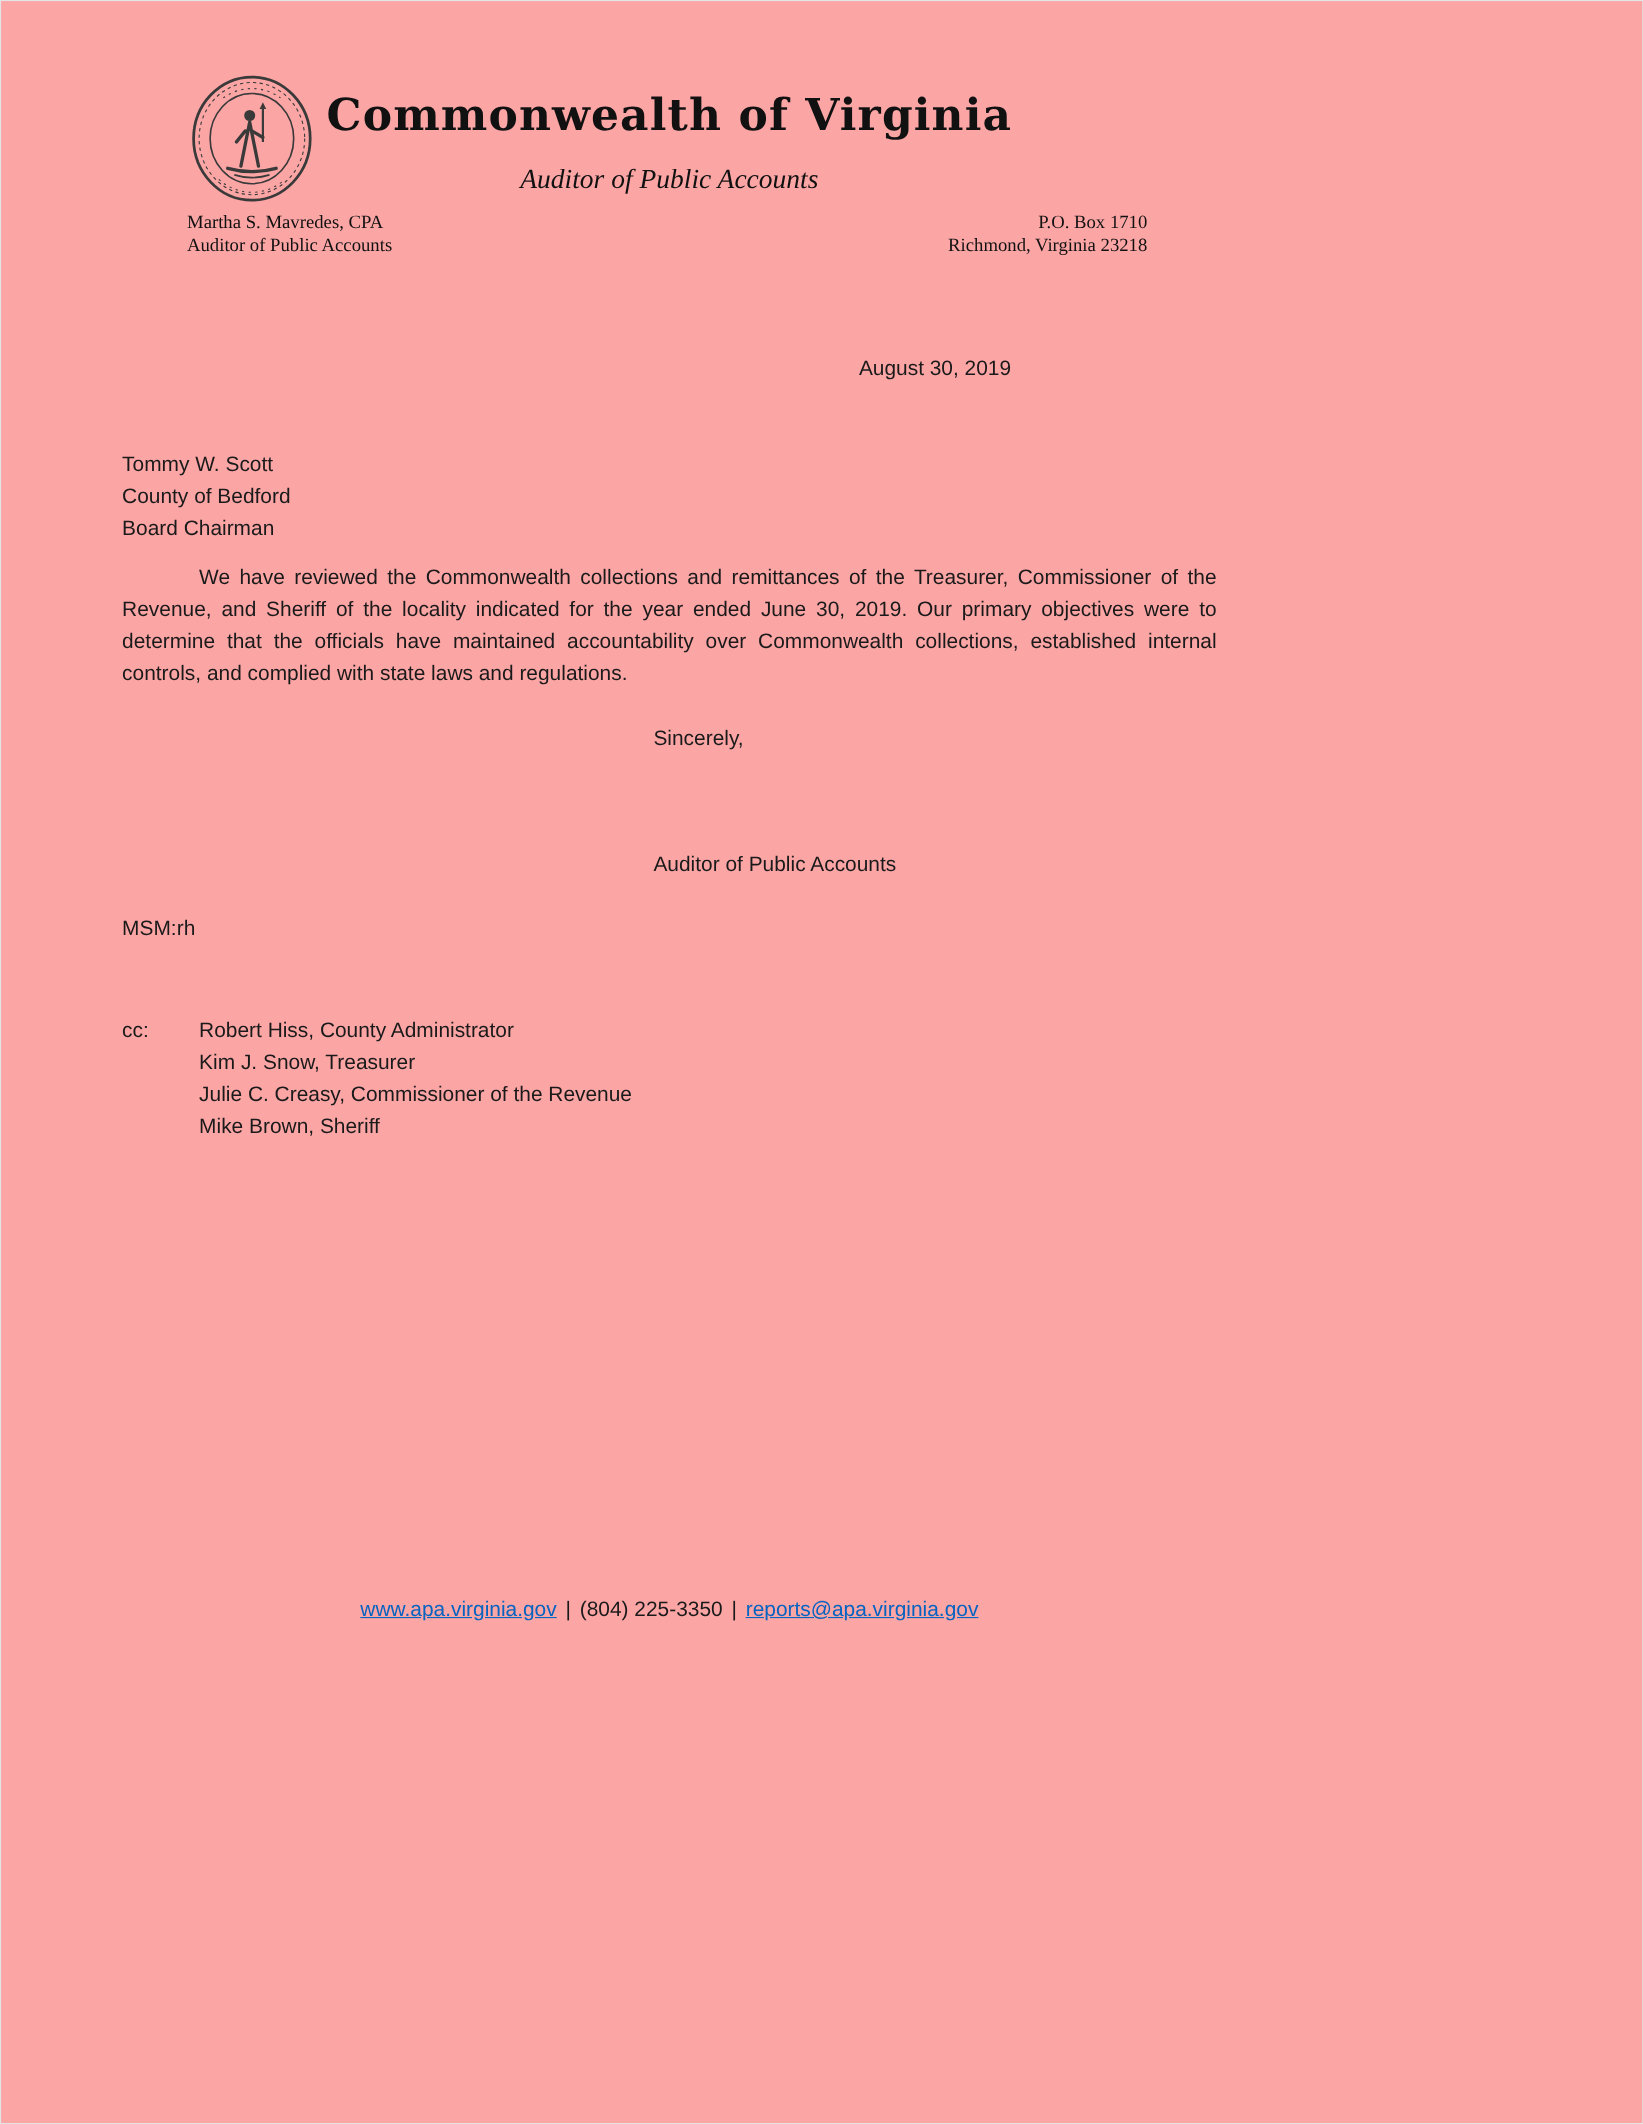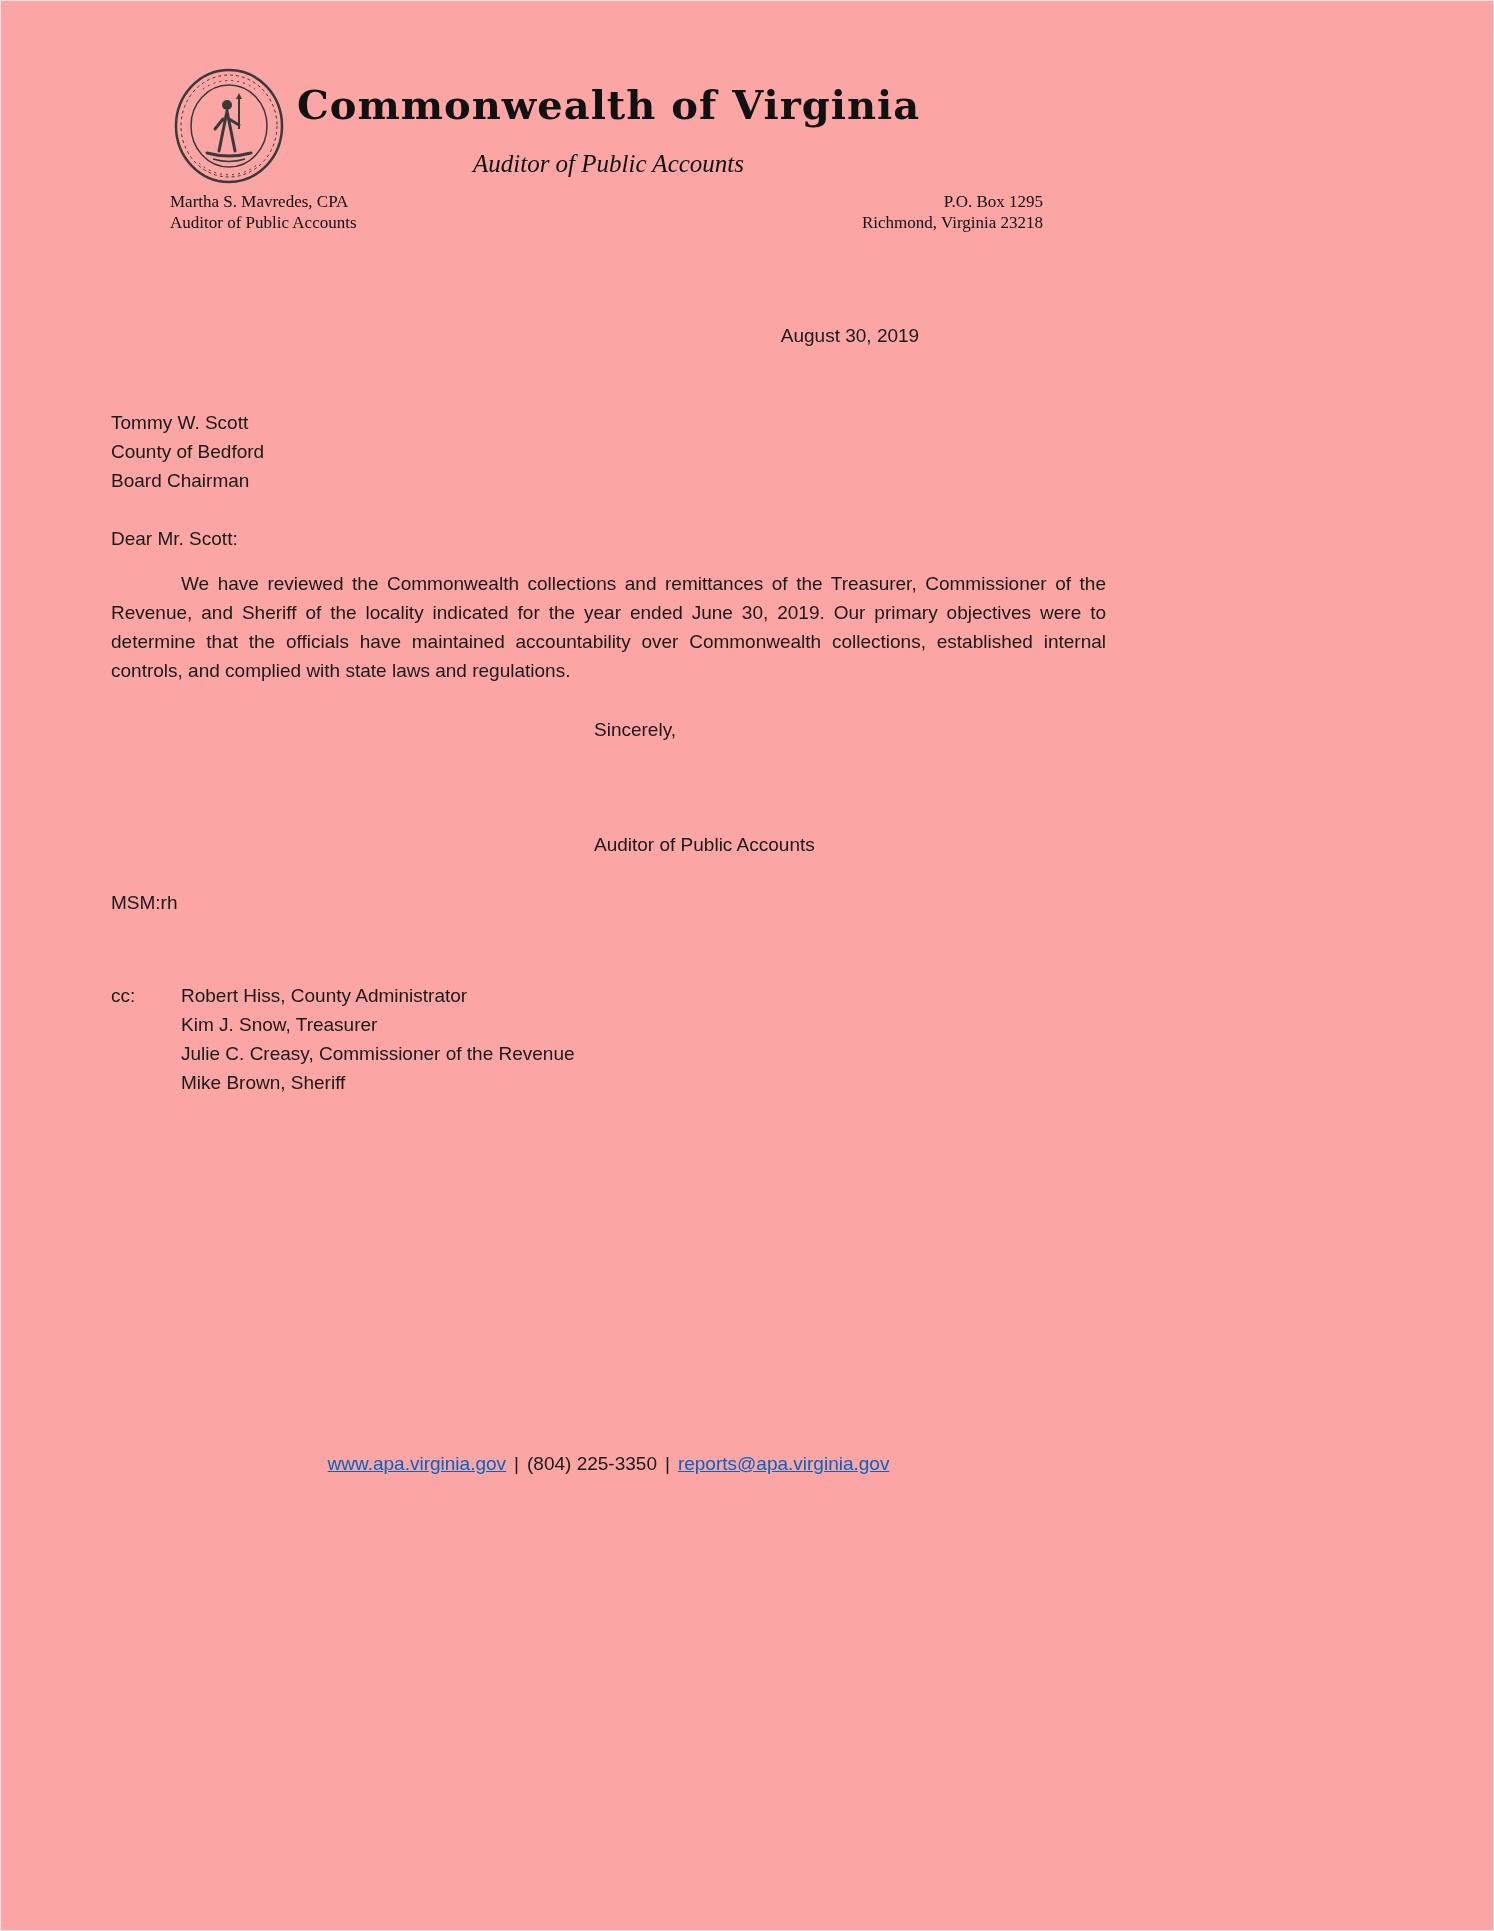--- a/index.html
+++ b/index.html
@@ -128,36 +128,35 @@
       <div class="org-title">Commonwealth of Virginia</div>
       <div class="dept-title">Auditor of Public Accounts</div>
     </div>
 
     <div class="head-left">
       <div>Martha S. Mavredes, CPA</div>
       <div>Auditor of Public Accounts</div>
     </div>
 
     <div class="head-right">
-      <div>P.O. Box 1295</div>
+      <div>P.O. Box 1710</div>
       <div>Richmond, Virginia 23218</div>
     </div>
   </div>
 
   <div class="body-area">
 
     <div class="date-line">August 30, 2019</div>
 
     <div class="recipient">
       <div>Tommy W. Scott</div>
       <div>County of Bedford</div>
       <div>Board Chairman</div>
     </div>
 
-    <div class="salutation">Dear Mr. Scott:</div>
 
     <p class="para">We have reviewed the Commonwealth collections and remittances of the Treasurer, Commissioner of the Revenue, and Sheriff of the locality indicated for the year ended June 30, 2019. Our primary objectives were to determine that the officials have maintained accountability over Commonwealth collections, established internal controls, and complied with state laws and regulations.</p>
 
 
     <div class="closing">Sincerely,</div>
 
     <div class="signer-title">Auditor of Public Accounts</div>
 
     <div class="reference">MSM:rh</div>
 

